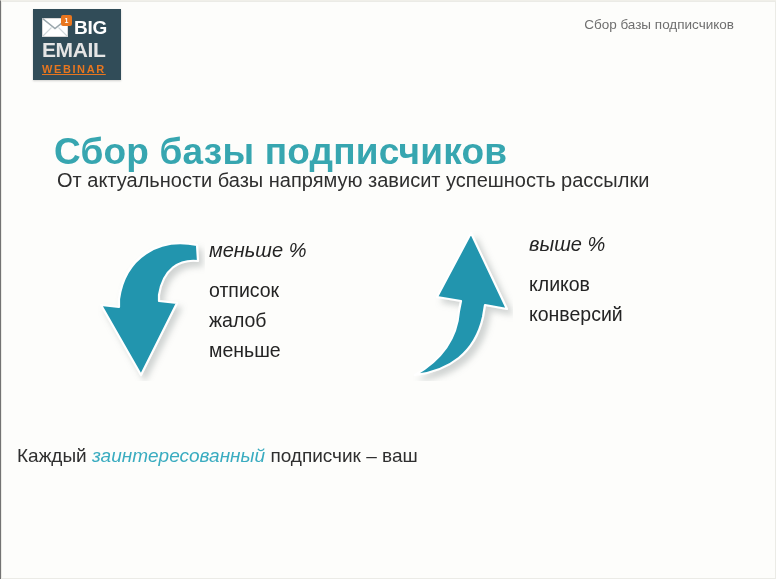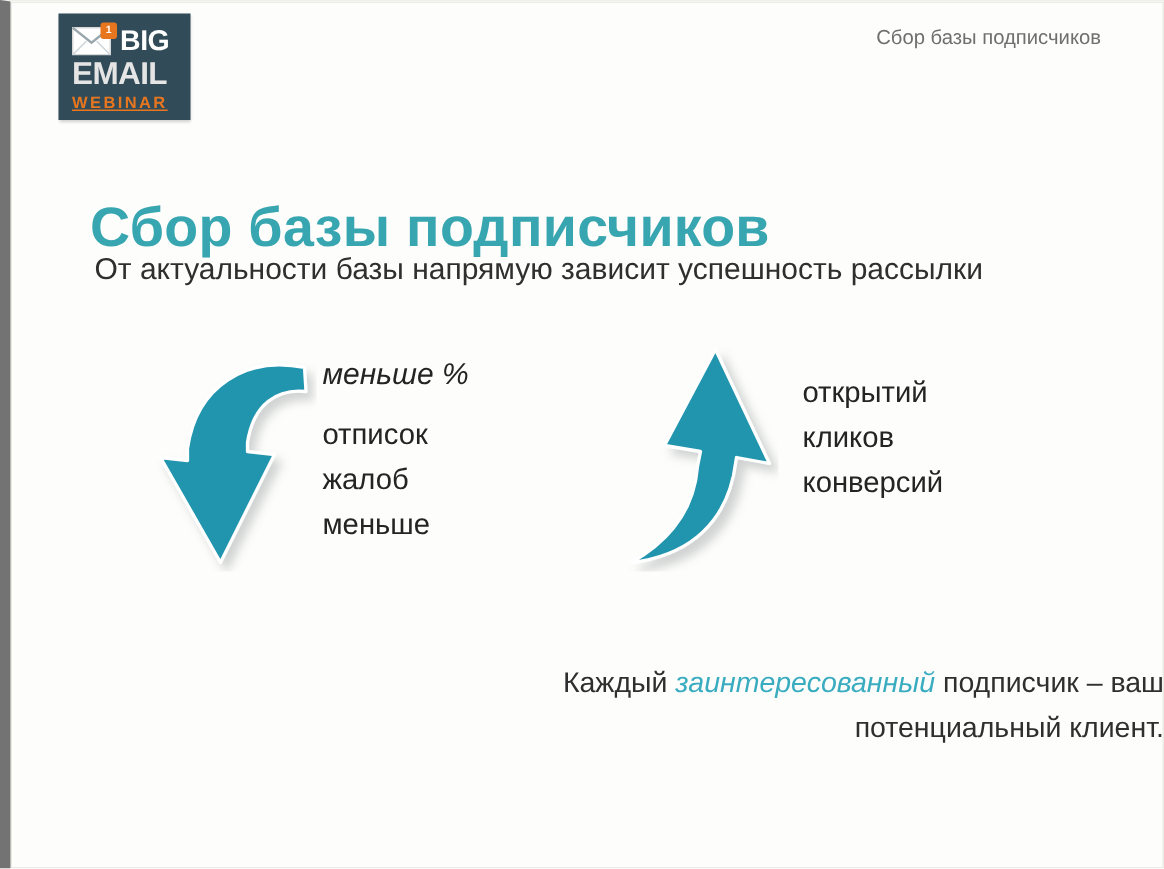--- a/index.html
+++ b/index.html
@@ -12,21 +12,21 @@
     font-family: "Liberation Sans", "DejaVu Sans", sans-serif;
   }
   .slide {
     position: relative;
     width: 776px;
     height: 579px;
     background: #fdfdfb;
     overflow: hidden;
     box-sizing: border-box;
     border-top: 1px solid #f0efe9;
-    border-left: 7px solid #737373;
+    border-left: 1px solid #737373;
   }
   
   .slide::after {
     content: "";
     position: absolute;
     inset: 0;
     pointer-events: none;
     box-shadow: inset 0 0 0 1px rgba(220,220,214,0.55);
   }
 
@@ -161,21 +161,21 @@
   }
   .items-left  { margin-top: 14px; }
   .items-right { margin-top: 14px; }
 
   
   .footer {
     position: absolute;
     left: 16px;
     right: 0;
     top: 440px;
-    text-align: right;
+    text-align: left;
     font-size: 19px;
     color: #2f2f2f;
     line-height: 30px;
   }
   .footer .accent {
     color: #3aacc0;
     font-style: italic;
   }
 </style>
 </head>
@@ -251,26 +251,25 @@
                    L 74 92
                    C 66 128, 40 146, 6 150
                    C 34 134, 48 112, 50 86
                    L 52 76
                    L 28 72
                    Z" fill="#2295ae" stroke="#ffffff" stroke-width="2.2" stroke-linejoin="round"></path>
         </g>
       </svg>
     </span>
     <div class="txt txt-right">
+      <div class="pct">выше %</div>
       <div class="items-right">
-        <div class="item">открытий</div>
         <div class="item">кликов</div>
         <div class="item">конверсий</div>
       </div>
     </div>
   </div>
 
   <div class="footer">
     <div><span>Каждый </span><span class="accent">заинтересованный</span><span> подписчик – ваш</span></div>
-    <div>потенциальный клиент.</div>
   </div>
 
 </div>
 
 </body></html>

